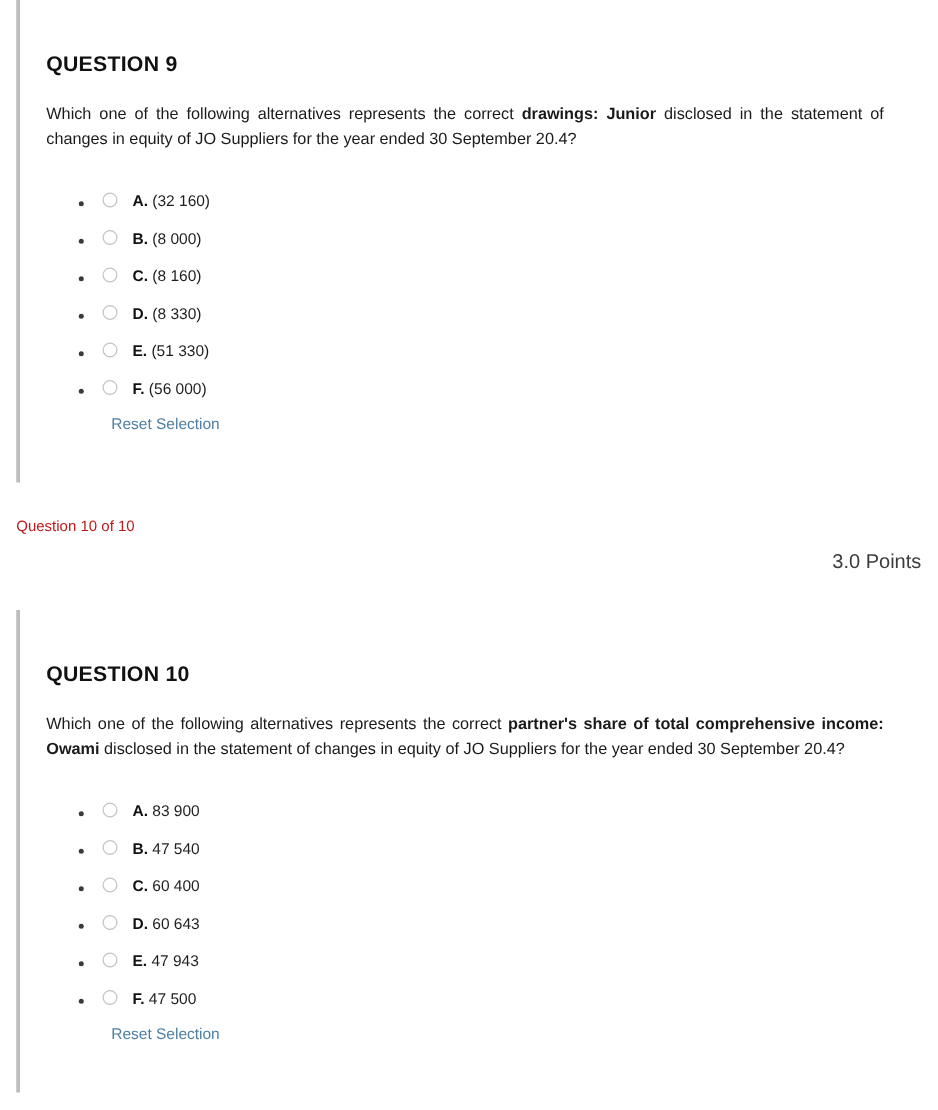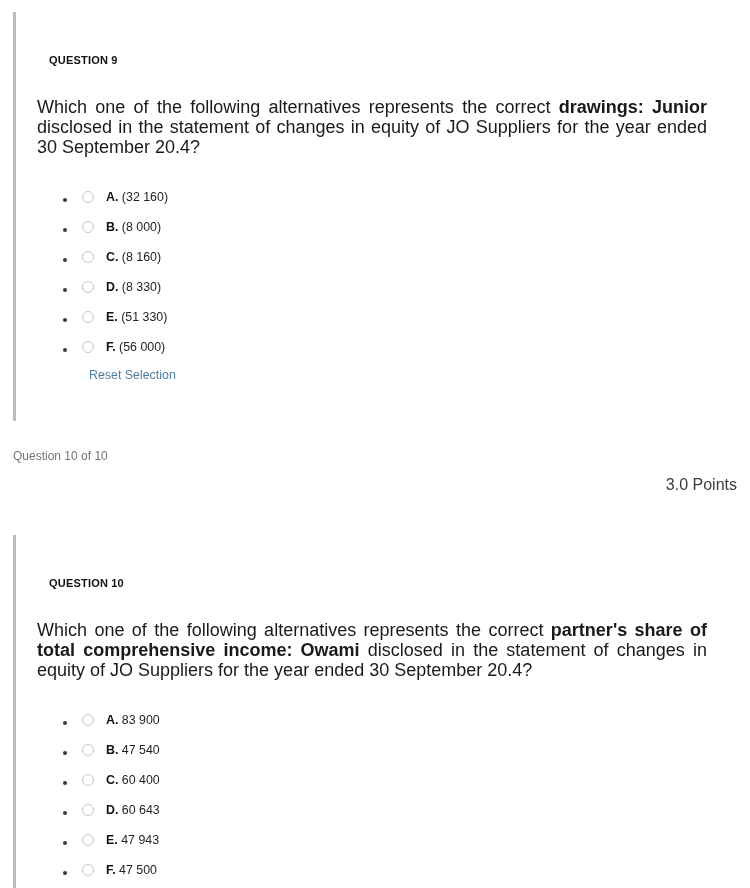--- a/index.html
+++ b/index.html
@@ -32,30 +32,30 @@
     width: 3px;
     background: #bdbdbd;
   }
   .q-inner {
     padding-left: 21px;
     padding-right: 43px;
     box-sizing: border-box;
   }
 
   .q-title {
-    font-size: 11px;
+    font-size: 17px;
     font-weight: bold;
     letter-spacing: 0.2px;
     color: #111111;
-    margin: 12px;
+    margin: 0;
     padding-top: 42px;
   }
 
   .q-body {
-    font-size: 18px;
+    font-size: 13px;
     line-height: 20px;
     text-align: justify;
     color: #1a1a1a;
     margin: 0;
     padding-top: 19px;
   }
   .q-body b {
     font-weight: bold;
   }
 
@@ -74,21 +74,21 @@
     line-height: 14px;
     color: #3a3a3a;
     margin: 0 0 16px 0;
     padding: 0;
   }
   ul.options li:last-of-type {
     margin-bottom: 6px;
   }
   .opt-row {
     display: flex;
-    align-items: center;
+    align-items: flex-start;
     gap: 0;
   }
   .radio {
     width: 12px;
     height: 12px;
     min-width: 12px;
     border: 1px solid #c4c4c4;
     border-radius: 50%;
     background: #ffffff;
     display: inline-block;
@@ -119,21 +119,21 @@
     height: 38px;
   }
 
   
   .meta {
     padding: 0;
     margin: 0;
   }
   .meta-counter {
     font-size: 12px;
-    color: #737373;
+    color: #b91c1c;
     padding-left: 13px;
     padding-top: 28px;
   }
   .meta-points {
     font-size: 16px;
     color: #3c3c3c;
     text-align: right;
     padding-right: 13px;
     padding-top: 13px;
   }

